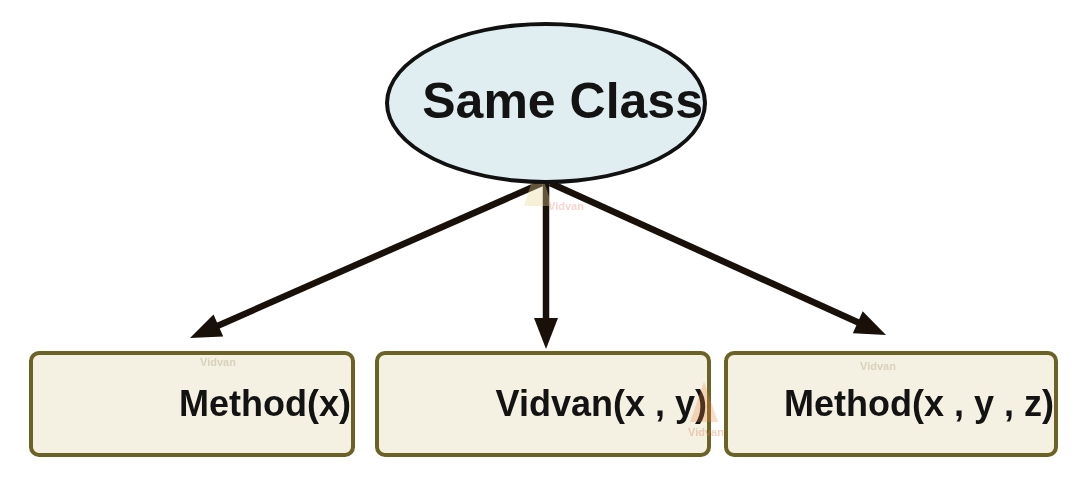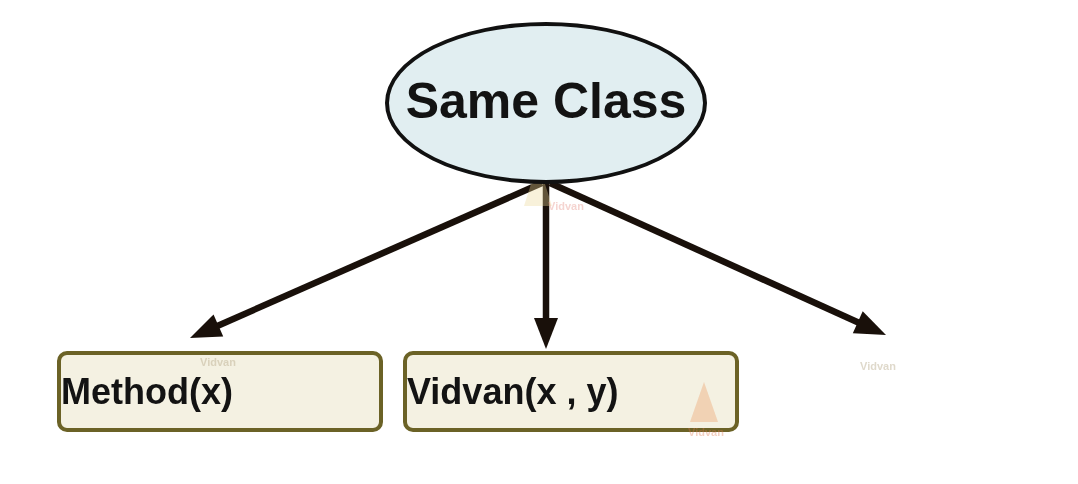--- a/index.html
+++ b/index.html
@@ -27,43 +27,42 @@
     left: 385px;
     top: 22px;
     width: 322px;
     height: 162px;
     background: var(--ellipse-fill, #e1eef1);
     border: 4px solid var(--ellipse-border, #111111);
     border-radius: 50%;
     box-sizing: border-box;
     display: flex;
     align-items: center;
-    justify-content: center;
+    justify-content: flex-end;
     z-index: 2;
   }
   .root-ellipse .node-label {
     font-size: 50px;
     font-weight: bold;
     color: var(--text-color, #131313);
     letter-spacing: 0px;
     transform: translateY(-2px);
   }
   .method-box {
     position: absolute;
     top: 351px;
-    height: 81px;
+    height: 106px;
     background: var(--box-fill, #f4f1e2);
     border: 4px solid var(--box-border, #6b6226);
     border-radius: 10px;
     box-sizing: border-box;
     display: flex;
     align-items: center;
-    justify-content: flex-start;
+    justify-content: flex-end;
     z-index: 2;
-    margin-left: 28px;
   }
   .method-box .node-label {
     font-size: 36px;
     font-weight: bold;
     color: var(--text-color, #131313);
     white-space: nowrap;
   }
   .box-1 { left: 29px;  width: 326px; }
   .box-2 { left: 375px; width: 336px; }
   .box-3 { left: 724px; width: 334px; }
@@ -120,20 +119,23 @@
   </div>
 
   <div class="method-box box-1">
     <span class="node-label">Method(x)</span>
   </div>
 
   <div class="method-box box-2">
     <span class="node-label">Vidvan(x , y)</span>
   </div>
 
+  <div class="method-box box-3">
+    <span class="node-label">Method(x , y , z)</span>
+  </div>
 
   <div class="wm-logo wm-logo-center"></div>
   <span class="wm-text wm-center-text">Vidvan</span>
   <span class="wm-text wm-tan wm-box1-text">Vidvan</span>
   <span class="wm-text wm-tan wm-box3-text">Vidvan</span>
   <div class="wm-logo wm-logo-gap"></div>
   <span class="wm-text wm-gap-text">Vidvan</span>
 
 </div>
 

